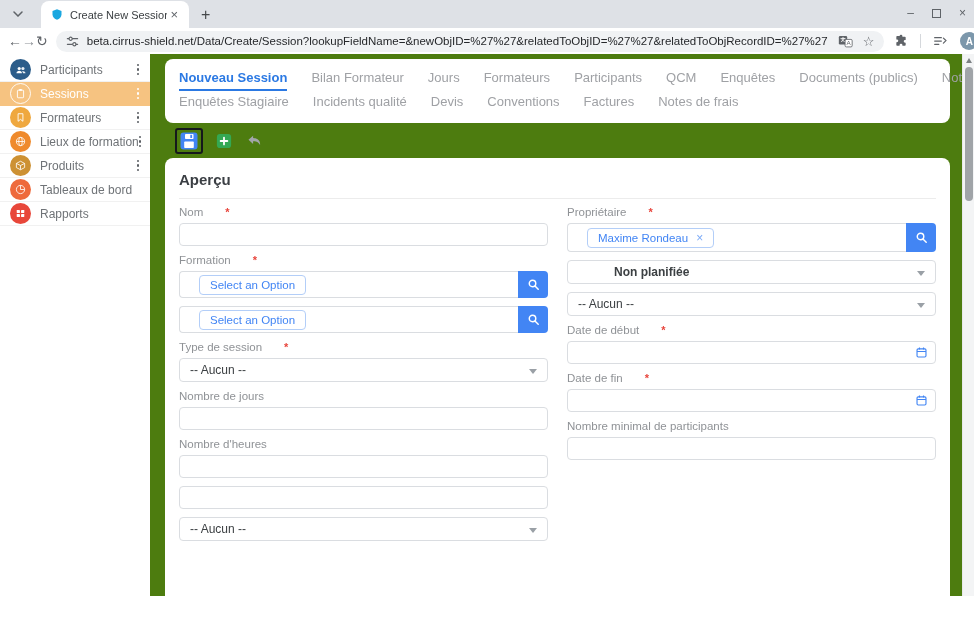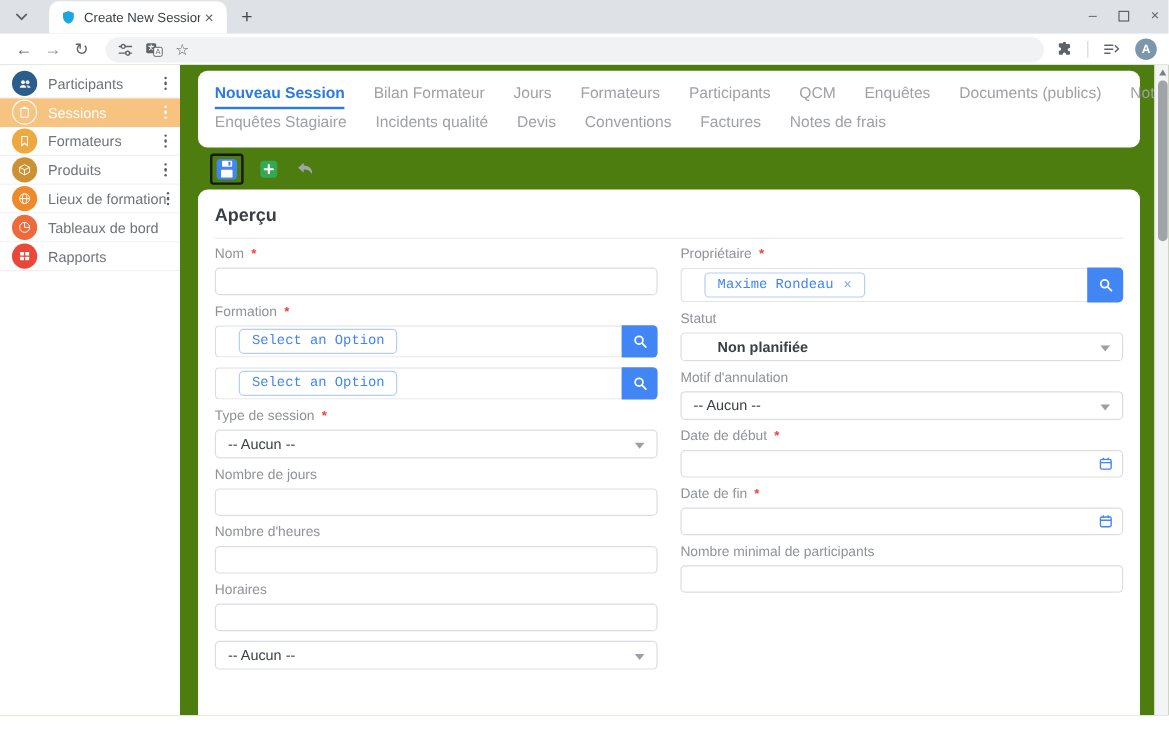--- a/index.html
+++ b/index.html
@@ -59,30 +59,30 @@
   .action-bar { position:absolute; left:25px; top:72px; display:flex; align-items:center; gap:13px; height:30px; }
   .focus-ring { border:2px solid #15181c; border-radius:3px; padding:2px 3px; display:flex; align-items:center; }
   .tool-btn { display:flex; align-items:center; }
 
   .form-card { position:absolute; left:15px; right:12px; top:104px; bottom:0; background:#fff; border-radius:8px 8px 0 0; padding:13px 14px 0; overflow:hidden; }
   .section-title { font-size:15px; font-weight:bold; color:#3b3f44; }
   .divider { height:1px; background:#ececec; margin-top:10px; }
   .cols { display:flex; gap:19px; margin-top:7px; }
   .col { flex:1; min-width:0; }
   .field { margin-bottom:8px; }
-  .f-label { font-size:11.5px; color:#8f9296; margin-bottom:5px; display:flex; align-items:center; gap:6px; }
+  .f-label { font-size:11.5px; color:#8f9296; margin-bottom:5px; display:flex; align-items:center; gap:22px; }
   .req { color:#e8453c; font-weight:bold; font-size:11px; }
   .tinput { height:23px; border:1px solid #dadde1; border-radius:4px; background:#fff; position:relative; }
   .cal { position:absolute; right:7px; top:4px; display:flex; }
   .sel { height:24px; border:1px solid #dadde1; border-radius:4px; background:#fff; display:flex; align-items:center; padding:0 10px; font-size:12px; color:#3c4043; position:relative; }
-  .sel.indent { padding-left:30px; font-weight:bold; }
+  .sel.indent { padding-left:46px; font-weight:bold; }
   .caret { position:absolute; right:10px; top:10px; width:0; height:0; border-left:4px solid transparent; border-right:4px solid transparent; border-top:5px solid #9aa0a6; }
   .lookup { display:flex; height:27px; }
   .lookup.tall { height:29px; }
-  .lookup-box { flex:1; border:1px solid #dadde1; border-right:none; border-radius:4px 0 0 4px; background:#fff; display:flex; align-items:center; padding:0 19px;font-family:Liberation Mono, monospace; }
+  .lookup-box { flex:1; border:1px solid #dadde1; border-right:none; border-radius:4px 0 0 4px; background:#fff; display:flex; align-items:center; padding:0 19px; }
   .chip { border:1px solid #b3cef8; color:#4285f4; border-radius:4px; font-size:11.5px; padding:3px 10px; display:flex; align-items:center; gap:8px; background:#fff; white-space:nowrap; }
   .chip-x { color:#7baaf7; font-size:12px; line-height:10px; }
   .lookup-btn { width:30px; background:#4285f4; border-radius:0 4px 4px 0; display:flex; align-items:center; justify-content:center; }
 
   
   .scrollbar { width:12px; background:#f3f4f5; position:relative; border-left:1px solid #e8e9ea; }
   .scroll-up { position:absolute; top:4px; left:2.5px; width:0; height:0; border-left:3.5px solid transparent; border-right:3.5px solid transparent; border-bottom:5px solid #7d8184; }
   .scroll-thumb { position:absolute; top:13px; left:1.5px; width:8px; height:134px; background:#a0a4a8; border-radius:4px; }
 </style>
 </head>
@@ -118,20 +118,21 @@
     <span class="nav-ic fwd">→</span>
     <span class="nav-ic">↻</span>
     <div class="url-pill">
       <span style="display:flex;">
         <svg width="13" height="13" viewBox="0 0 14 14" stroke="#5f6368" stroke-width="1.3" fill="none" stroke-linecap="round">
             <path d="M1.5 4h11M1.5 10h11"></path>
             <circle cx="5" cy="4" r="1.7" fill="#fff"></circle>
             <circle cx="9" cy="10" r="1.7" fill="#fff"></circle>
           </svg>
       </span>
+      <span class="url-text">beta.cirrus-shield.net/Data/Create/Session?lookupFieldName=&amp;newObjID=%27%27&amp;relatedToObjID=%27%27&amp;relatedToObjRecordID=%27%27</span>
       <span class="pill-ic">
         <svg viewBox="0 0 18 18" width="15" height="15">
             <rect x="1" y="2.5" width="10" height="10" rx="1.5" fill="#5f6368"></rect>
             <path d="M3.5 5.5h5M6 4v1.5M4 9c1.5-.5 3-2 3.3-3.5M5 6.5c.5 1.5 2 2.5 3 2.7" stroke="#fff" stroke-width="1" fill="none" stroke-linecap="round"></path>
             <rect x="8.5" y="6.5" width="8.5" height="9" rx="1.5" fill="#fff" stroke="#5f6368"></rect>
             <text x="12.8" y="13.5" font-size="7.5" fill="#5f6368" text-anchor="middle" font-family="Liberation Sans, sans-serif">A</text>
           </svg>
       </span>
       <span class="pill-ic">☆</span>
     </div>
@@ -193,42 +194,42 @@
             </svg>
           </span>
           <span class="sb-label">Formateurs</span>
           <span class="kebab">
             <i></i>
             <i></i>
             <i></i>
           </span>
         </div>
         <div class="sb-row">
-          <span class="sb-icon" style="background: rgb(205, 145, 51);">
-            <svg viewBox="0 0 16 16" width="11" height="11" fill="none" stroke="#fff" stroke-width="1.2">
-              <path d="M8 1.8 14 5v6L8 14.2 2 11V5z"></path>
-              <path d="M2 5l6 3 6-3M8 8v6"></path>
-            </svg>
-          </span>
-          <span class="sb-label">Produits</span>
-          <span class="kebab">
-            <i></i>
-            <i></i>
-            <i></i>
-          </span>
-        </div>
-        <div class="sb-row">
           <span class="sb-icon" style="background: rgb(239, 138, 44);">
             <svg viewBox="0 0 16 16" width="11" height="11" fill="none" stroke="#fff" stroke-width="1.2">
               <circle cx="8" cy="8" r="6"></circle>
               <ellipse cx="8" cy="8" rx="2.6" ry="6"></ellipse>
               <path d="M2 8h12"></path>
             </svg>
           </span>
           <span class="sb-label">Lieux de formation</span>
+          <span class="kebab">
+            <i></i>
+            <i></i>
+            <i></i>
+          </span>
+        </div>
+        <div class="sb-row">
+          <span class="sb-icon" style="background: rgb(205, 145, 51);">
+            <svg viewBox="0 0 16 16" width="11" height="11" fill="none" stroke="#fff" stroke-width="1.2">
+              <path d="M8 1.8 14 5v6L8 14.2 2 11V5z"></path>
+              <path d="M2 5l6 3 6-3M8 8v6"></path>
+            </svg>
+          </span>
+          <span class="sb-label">Produits</span>
           <span class="kebab">
             <i></i>
             <i></i>
             <i></i>
           </span>
         </div>
         <div class="sb-row">
           <span class="sb-icon" style="background: rgb(238, 106, 60);">
             <svg viewBox="0 0 16 16" width="11" height="11" fill="none" stroke="#fff" stroke-width="1.2">
               <circle cx="8" cy="8" r="6"></circle>
@@ -367,23 +368,20 @@
                 </div>
                 <div class="tinput"></div>
               </div>
               <div class="field">
                 <div class="f-label">
                   <span>Nombre d'heures</span>
                 </div>
                 <div class="tinput"></div>
               </div>
               <div class="field">
-                <div class="f-label">
-                  <span>Horaires</span>
-                </div>
                 <div class="tinput"></div>
               </div>
               <div class="field">
                 <div class="sel">
                   <span>-- Aucun --</span>
                   <span class="caret"></span>
                 </div>
               </div>
             </div>
           <div class="col" id="form-right">
@@ -403,32 +401,26 @@
                     <span style="display:flex;">
                       <svg viewBox="0 0 16 16" width="13" height="13" fill="none" stroke="#fff" stroke-width="1.8">
                         <circle cx="6.8" cy="6.8" r="4"></circle>
                         <path d="M9.8 9.8l4 4" stroke-linecap="round"></path>
                       </svg>
                     </span>
                   </div>
                 </div>
               </div>
               <div class="field">
-                <div class="f-label">
-                  <span>Statut</span>
-                </div>
                 <div class="sel indent">
                   <span>Non planifiée</span>
                   <span class="caret"></span>
                 </div>
               </div>
               <div class="field">
-                <div class="f-label">
-                  <span>Motif d'annulation</span>
-                </div>
                 <div class="sel">
                   <span>-- Aucun --</span>
                   <span class="caret"></span>
                 </div>
               </div>
               <div class="field">
                 <div class="f-label">
                   <span>Date de début</span>
                   <span class="req">*</span>
                 </div>

